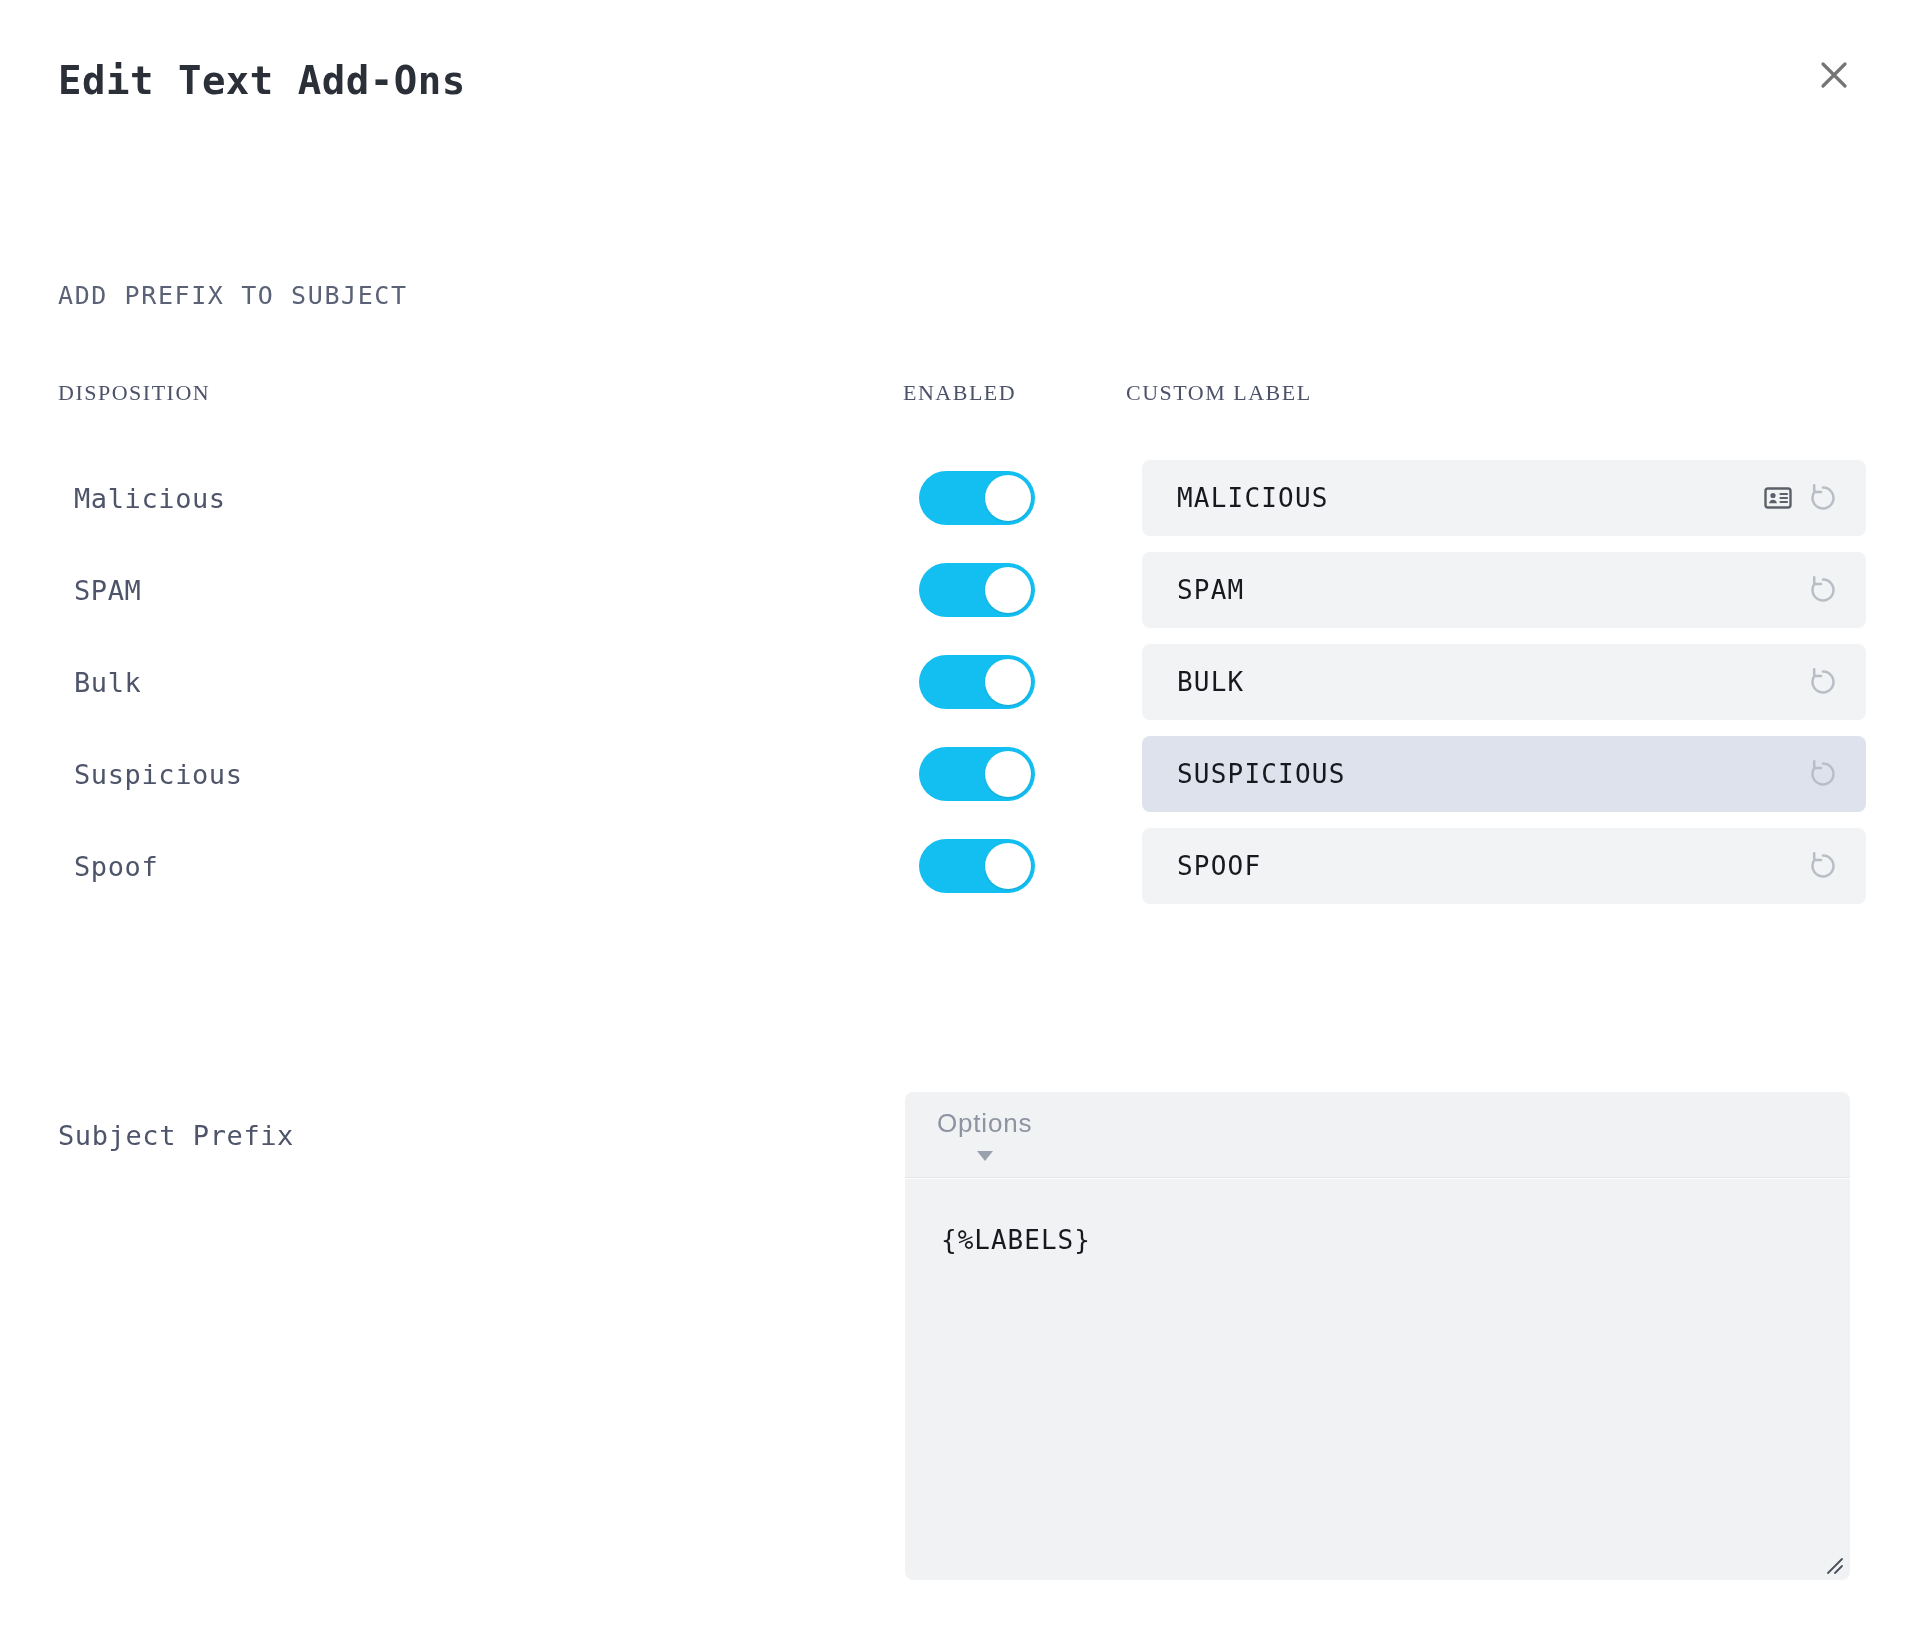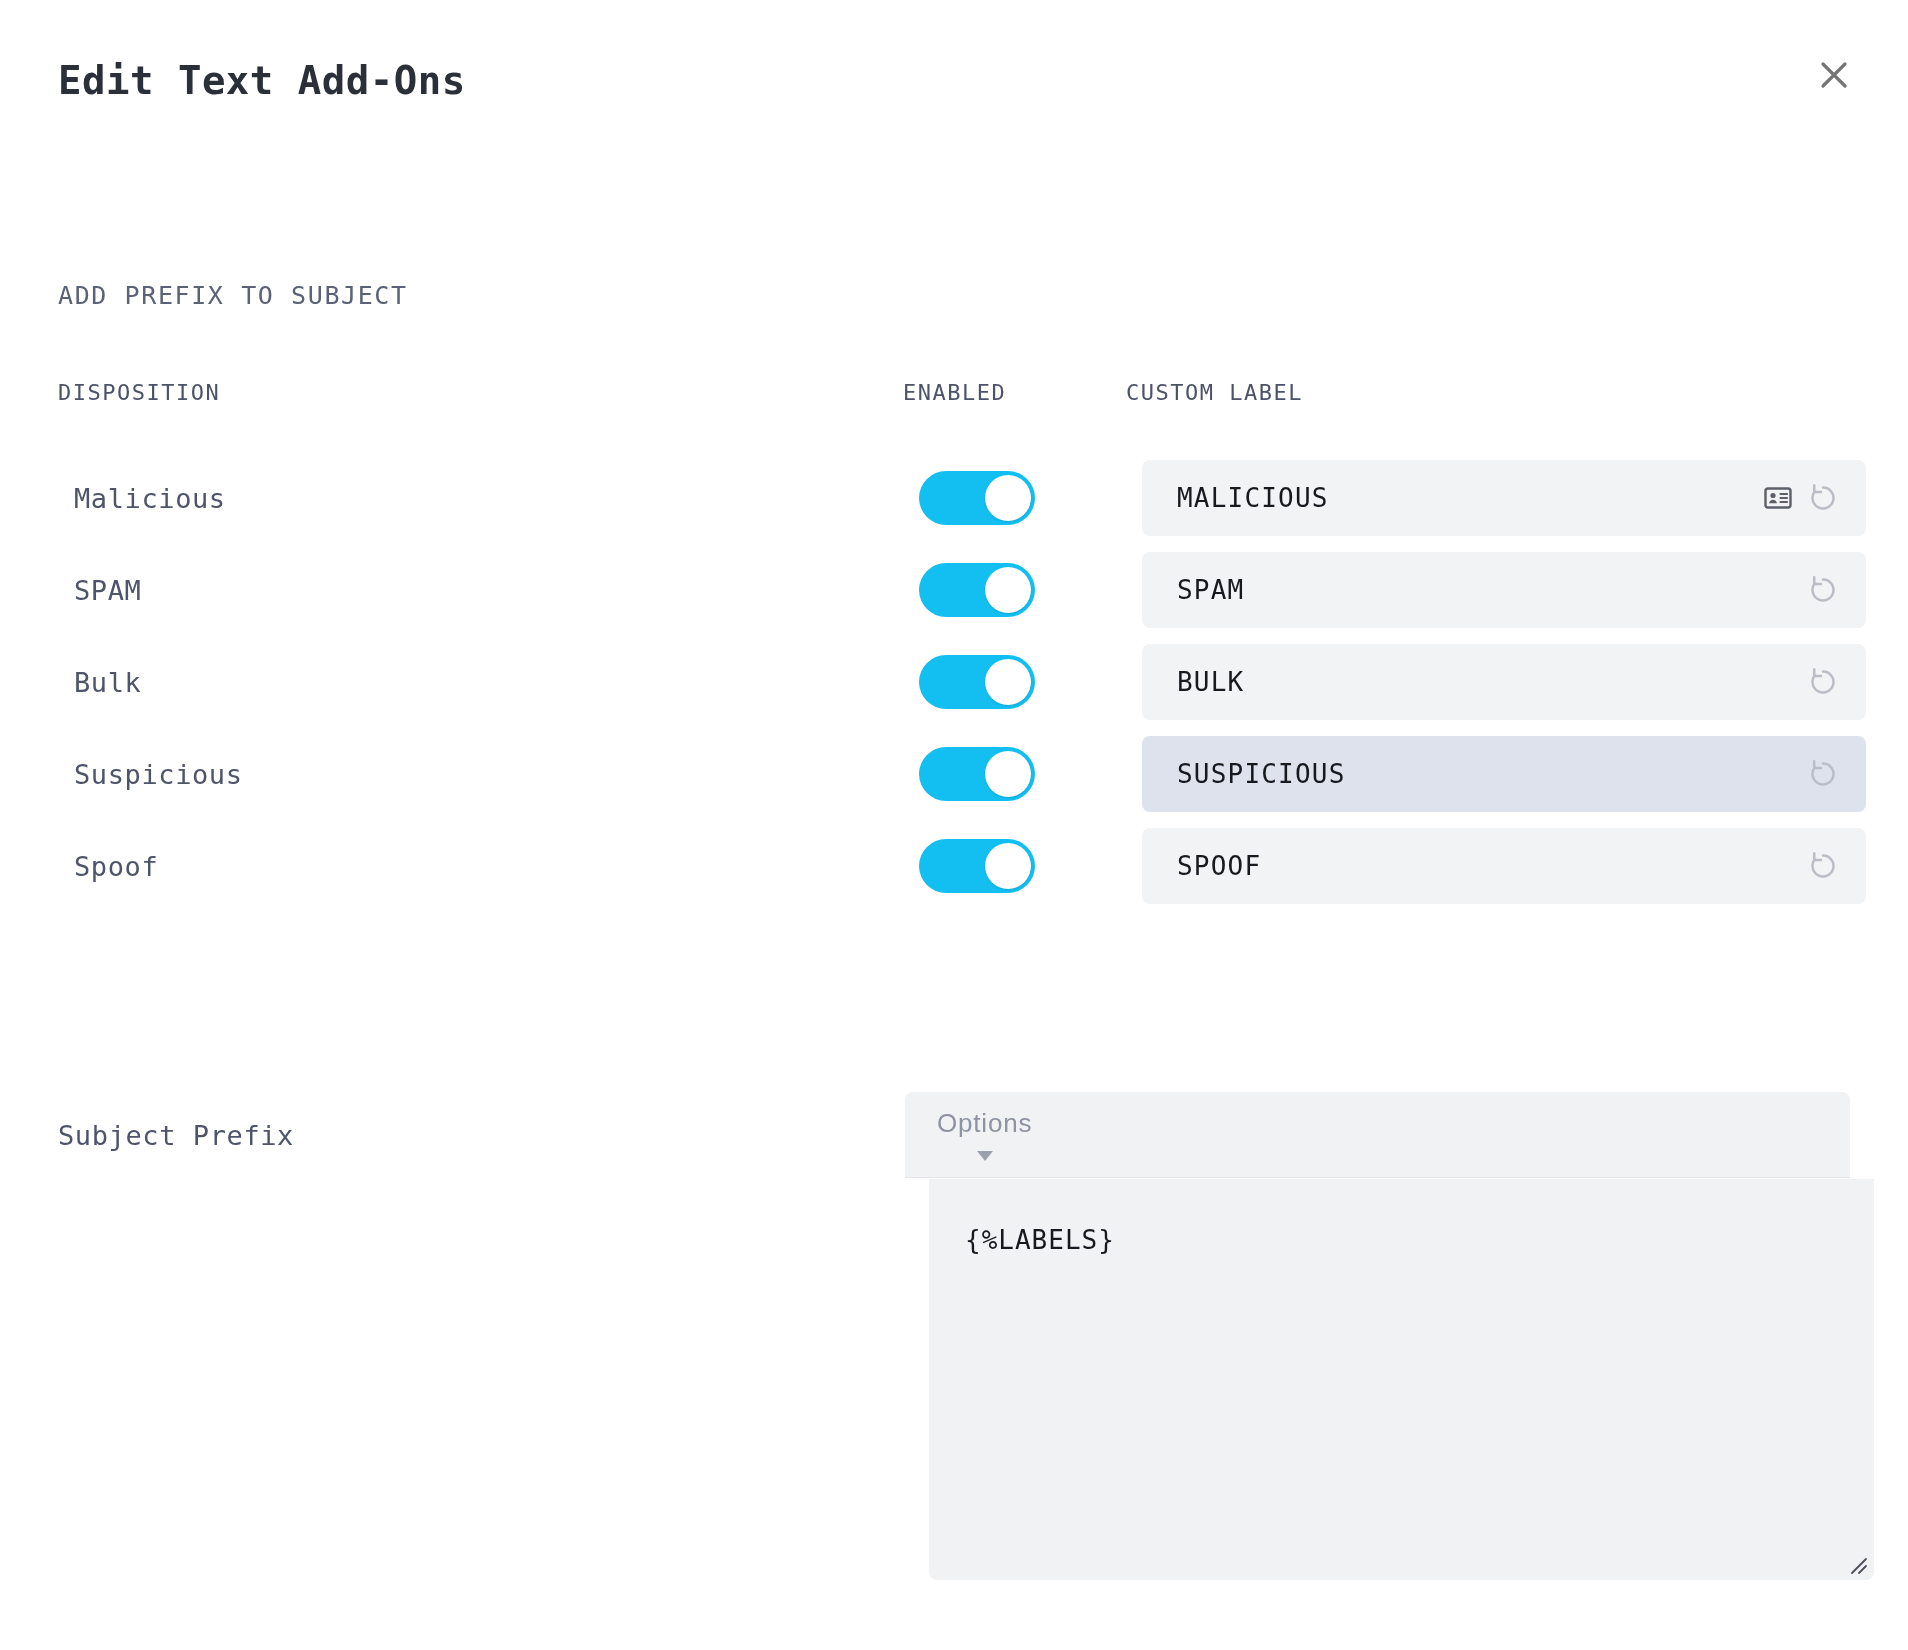--- a/index.html
+++ b/index.html
@@ -67,20 +67,21 @@
     color: #5b6176;
     white-space: nowrap;
   }
 
   
   .table-head {
     position: absolute;
     top: 380px;
     left: 0; right: 0;
     height: 40px;
+    font-family: Liberation Serif, serif;
   }
   .th {
     position: absolute;
     font-size: 22px;
     letter-spacing: 1.5px;
     color: #4c5268;
     white-space: nowrap;
     top: 0;
   }
   .th-disposition { left: 58px; }
@@ -235,21 +236,20 @@
   .prefix-textarea {
     position: absolute;
     left: 905px;
     width: 945px;
     top: 1179px;
     height: 401px;
     background: #f1f2f4;
     border-radius: 0 0 8px 8px;
     cursor: text;
     overflow: hidden;
-    margin-left: 24px;
   }
   .prefix-textarea .ta-value {
     position: absolute;
     left: 36px;
     top: 46px;
     font-size: 26px;
     letter-spacing: 1px;
     color: #17191e;
     white-space: pre-wrap;
   }

